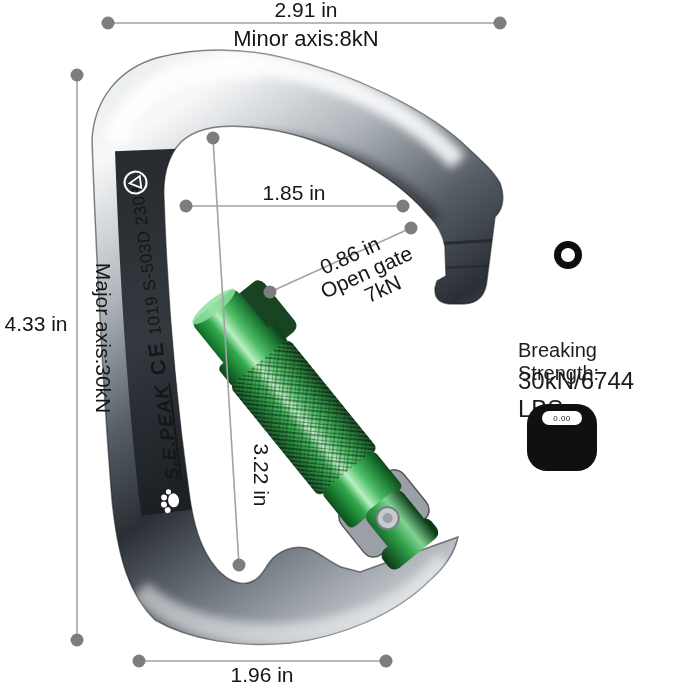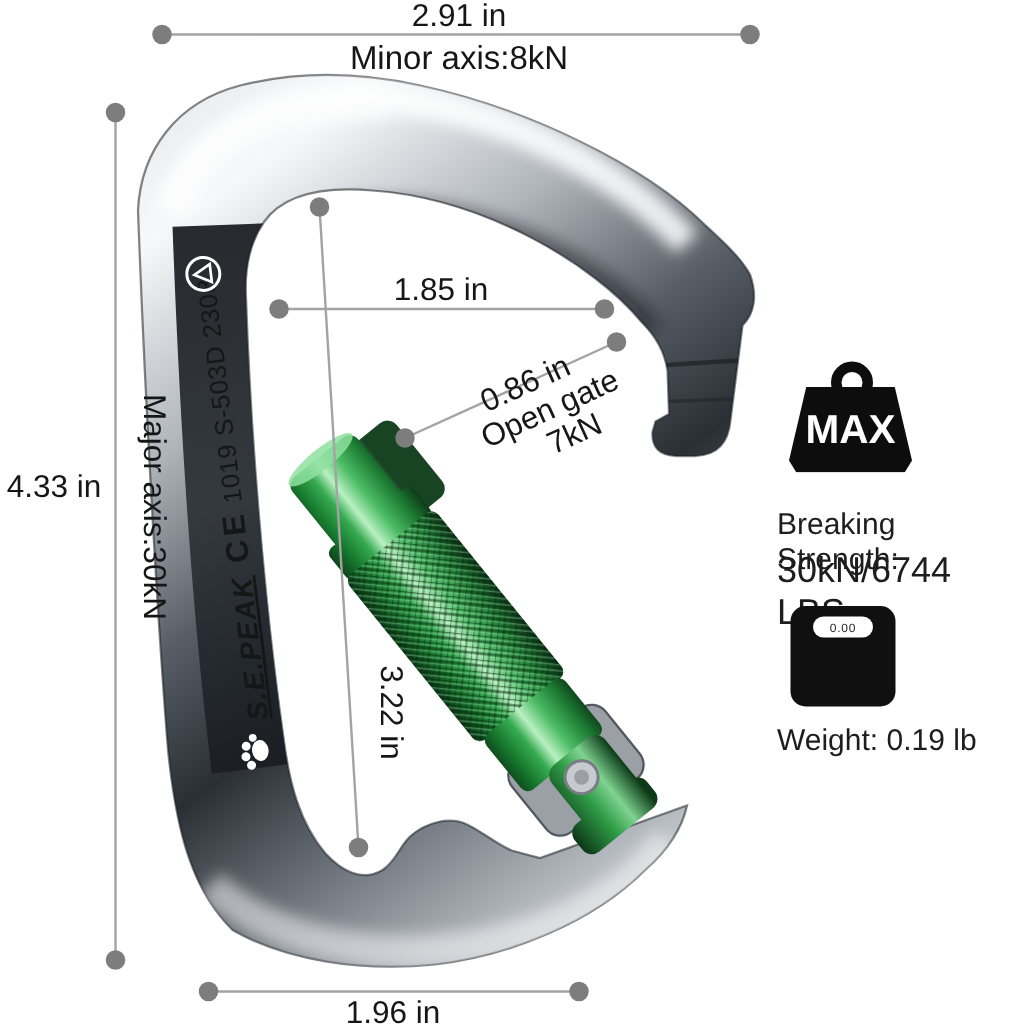--- a/index.html
+++ b/index.html
@@ -11,21 +11,21 @@
   
   .spec{position:absolute;color:#1d1d1d;}
   .kettlebell{left:523px;top:241px;width:88px;height:78px;}
   .kettlebell .ring{position:absolute;left:31px;top:0;width:14px;height:14px;border:7px solid #0d0d0d;border-radius:50%;}
   .kettlebell .kbody{position:absolute;left:3px;top:17px;width:82px;height:57px;background:#0d0d0d;
       clip-path:polygon(14% 0%,86% 0%,100% 86%,94% 100%,6% 100%,0% 86%);
       display:flex;align-items:center;justify-content:center;}
   .kettlebell .kbody span{color:#ffffff;font-weight:bold;font-size:27px;letter-spacing:0px;}
   .bs-line1{left:518px;top:339px;font-size:20px;}
   .bs-line2{left:518px;top:367px;font-size:24px;}
-  .scaleicon{left:527px;top:404px;width:70px;height:67px;background:#101010;border-radius:10px;}
+  .scaleicon{left:527px;top:404px;width:70px;height:67px;background:#101010;border-radius:20px;}
   .scaleicon .display{position:absolute;left:15px;top:7px;width:40px;height:14px;background:#ffffff;border-radius:7px;
       display:flex;align-items:center;justify-content:center;font-size:8px;color:#222;letter-spacing:.5px;}
   .weight-line{left:518px;top:483px;font-size:20px;}
 </style>
 </head>
 <body>
 
 <div class="stage">
 
   <svg width="679" height="686" viewBox="0 0 679 686">
@@ -196,27 +196,23 @@
 
       <line x1="139" y1="661" x2="386" y2="661" stroke="#a3a3a3" stroke-width="1.6"></line>
       <circle cx="139" cy="661" r="6.5" fill="#7d7d7d"></circle>
       <circle cx="386" cy="661" r="6.5" fill="#7d7d7d"></circle>
       <text x="262" y="682" class="dim-label" text-anchor="middle">1.96 in</text>
     </g>
   </svg>
 
   <div class="spec kettlebell">
     <div class="ring"></div>
-    <div class="kbody">
-      <span>MAX</span>
-    </div>
   </div>
 
   <div class="spec bs-line1">Breaking Strength:</div>
   <div class="spec bs-line2">30kN/6744 LBS</div>
 
   <div class="spec scaleicon">
     <div class="display">0.00</div>
   </div>
 
-  <div class="spec weight-line">Weight: 0.19 lb</div>
 
 </div>
 
 </body></html>

